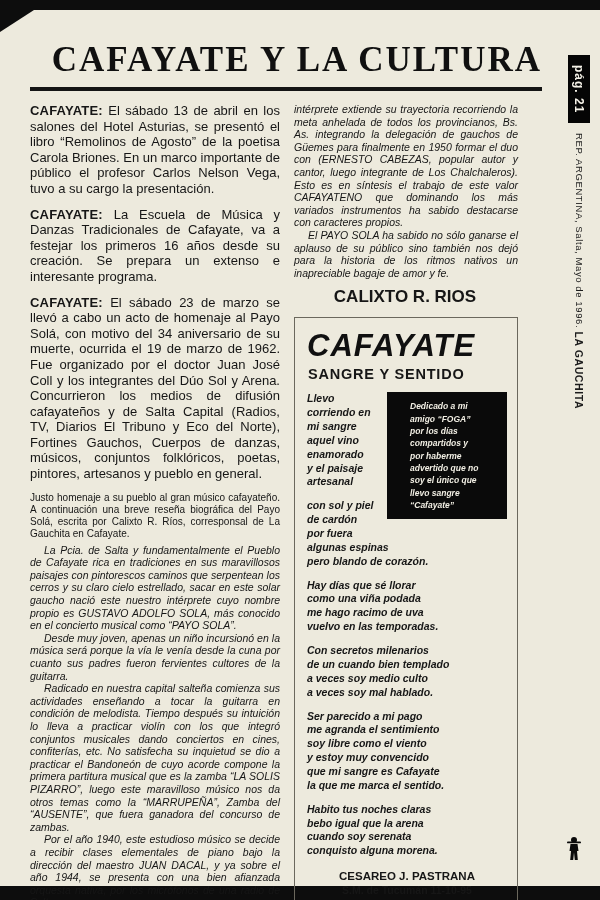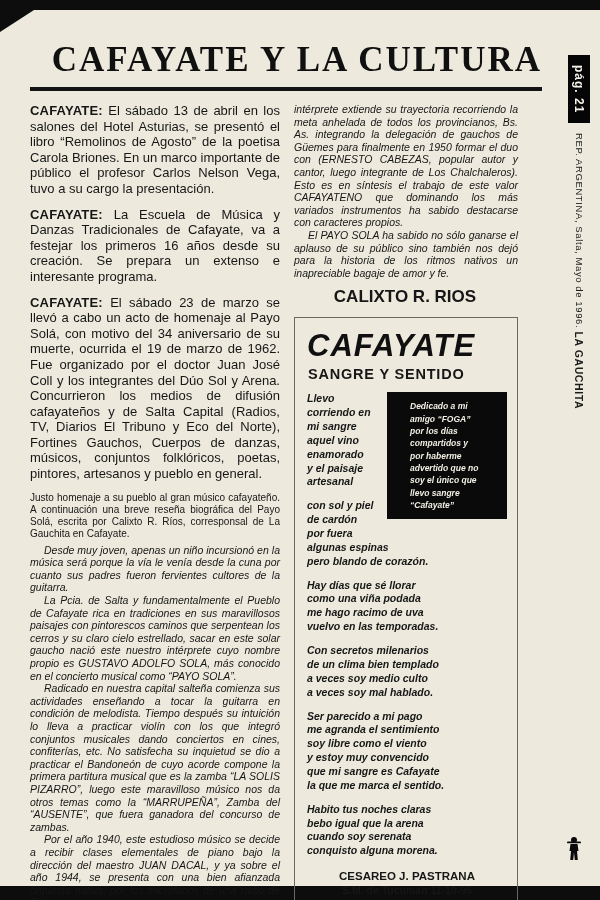--- a/index.html
+++ b/index.html
@@ -94,22 +94,22 @@
           <b>CAFAYATE:</b>
           <span>La Escuela de Música y Danzas Tradicionales de Cafayate, va a festejar los primeros 16 años desde su creación. Se prepara un extenso e interesante programa.</span>
         </p>
         <p class="news">
           <b>CAFAYATE:</b>
           <span>El sábado 23 de marzo se llevó a cabo un acto de homenaje al Payo Solá, con motivo del 34 aniversario de su muerte, ocurrida el 19 de marzo de 1962. Fue organizado por el doctor Juan José Coll y los integrantes del Dúo Sol y Arena. Concurrieron los medios de difusión cafayateños y de Salta Capital (Radios, TV, Diarios El Tribuno y Eco del Norte), Fortines Gauchos, Cuerpos de danzas, músicos, conjuntos folklóricos, poetas, pintores, artesanos y pueblo en general.</span>
         </p>
 
         <p class="homage">Justo homenaje a su pueblo al gran músico cafayateño. A continuación una breve reseña biográfica del Payo Solá, escrita por Calixto R. Ríos, corresponsal de La Gauchita en Cafayate.</p>
 
+        <p class="bio">La Pcia. de Salta y fundamentalmente el Pueblo de Cafayate rica en tradiciones en sus maravillosos paisajes con pintorescos caminos que serpentean los cerros y su claro cielo estrellado, sacar en este solar gaucho nació este nuestro intérprete cuyo nombre propio es GUSTAVO ADOLFO SOLA, más conocido en el concierto musical como “PAYO SOLA”.</p>
         <p class="bio">Desde muy joven, apenas un niño incursionó en la música será porque la vía le venía desde la cuna por cuanto sus padres fueron fervientes cultores de la guitarra.</p>
-        <p class="bio">La Pcia. de Salta y fundamentalmente el Pueblo de Cafayate rica en tradiciones en sus maravillosos paisajes con pintorescos caminos que serpentean los cerros y su claro cielo estrellado, sacar en este solar gaucho nació este nuestro intérprete cuyo nombre propio es GUSTAVO ADOLFO SOLA, más conocido en el concierto musical como “PAYO SOLA”.</p>
         <p class="bio">Radicado en nuestra capital salteña comienza sus actividades enseñando a tocar la guitarra en condición de melodista. Tiempo después su intuición lo lleva a practicar violín con los que integró conjuntos musicales dando conciertos en cines, confiterías, etc. No satisfecha su inquietud se dio a practicar el Bandoneón de cuyo acorde compone la primera partitura musical que es la zamba “LA SOLIS PIZARRO”, luego este maravilloso músico nos da otros temas como la “MARRUPEÑA”, Zamba del “AUSENTE”, que fuera ganadora del concurso de zambas.</p>
         <p class="bio">Por el año 1940, este estudioso músico se decide a recibir clases elementales de piano bajo la dirección del maestro JUAN DACAL, y ya sobre el año 1944, se presenta con una bien afianzada orquesta nativa, por los micrófonos de una radio de Salta.</p>
         <p class="bio">El PAYO SOLA, estimulado en su labor de director e</p>
 
       </div>
 
       <div class="col-right">
 
         <p class="bio no-indent">intérprete extiende su trayectoria recorriendo la meta anhelada de todos los provincianos, Bs. As. integrando la delegación de gauchos de Güemes para finalmente en 1950 formar el duo con (ERNESTO CABEZAS, popular autor y cantor, luego integrante de Los Chalchaleros). Esto es en síntesis el trabajo de este valor CAFAYATENO que dominando los más variados instrumentos ha sabido destacarse con caracteres propios.</p>
         <p class="bio">El PAYO SOLA ha sabido no sólo ganarse el aplauso de su público sino también nos dejó para la historia de los ritmos nativos un inapreciable bagaje de amor y fe.</p>
@@ -133,21 +133,21 @@
             <p>pero blando de corazón.</p>
           </div>
           <div class="stanza">
             <p>Hay días que sé llorar</p>
             <p>como una viña podada</p>
             <p>me hago racimo de uva</p>
             <p>vuelvo en las temporadas.</p>
           </div>
           <div class="stanza">
             <p>Con secretos milenarios</p>
-            <p>de un clima bien templado</p>
+            <p>de un cuando bien templado</p>
             <p>a veces soy medio culto</p>
             <p>a veces soy mal hablado.</p>
           </div>
           <div class="stanza">
             <p>Ser parecido a mi pago</p>
             <p>me agranda el sentimiento</p>
             <p>soy libre como el viento</p>
             <p>y estoy muy convencido</p>
             <p>que mi sangre es Cafayate</p>
             <p>la que me marca el sentido.</p>

